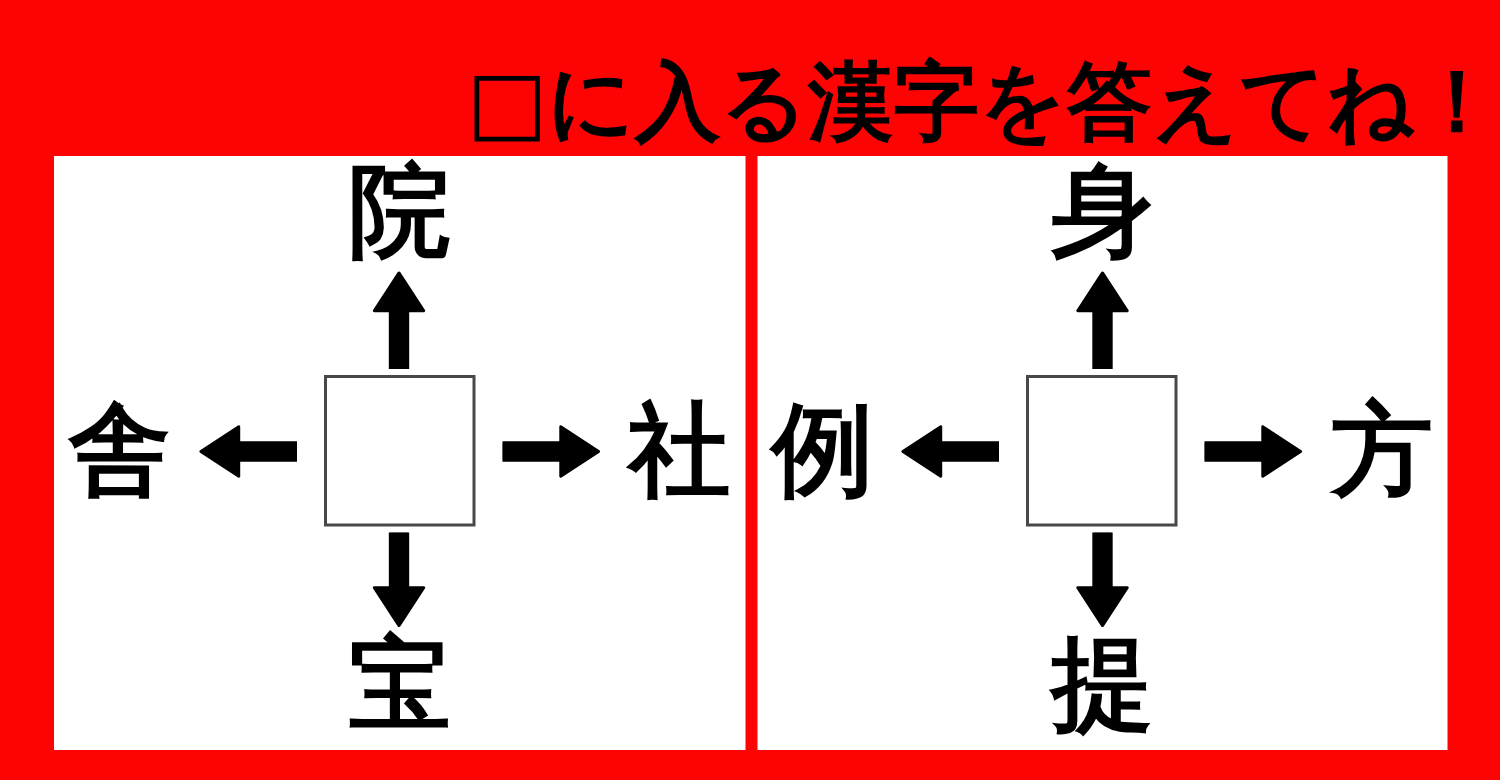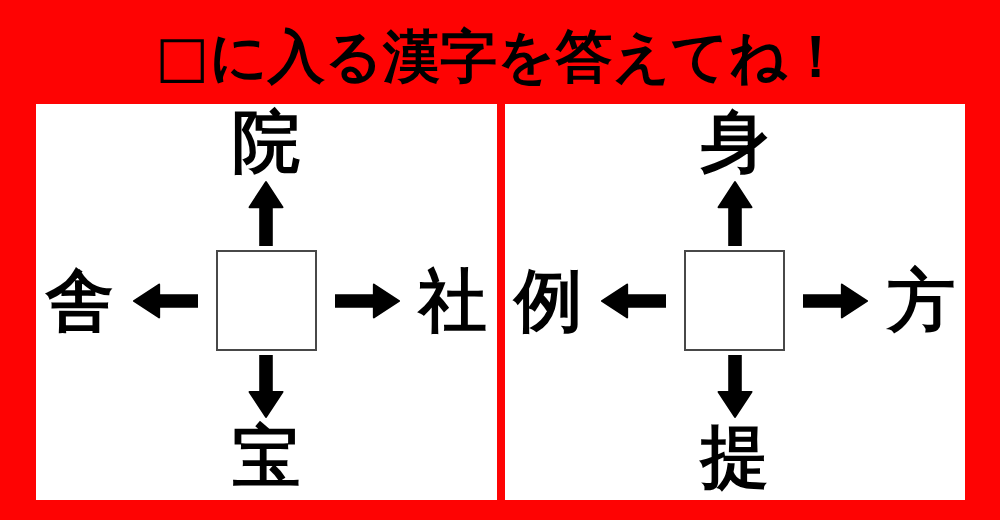--- a/index.html
+++ b/index.html
@@ -10,25 +10,25 @@
     overflow: hidden;
   }
   .stage {
     position: relative;
     width: 1000px;
     height: 520px;
     background: #fe0303;
   }
   .title-band {
     position: absolute;
-    left: 0; top: 4px;
+    left: 0; top: 16px;
     width: 1000px; height: 104px;
     display: flex;
     align-items: center;
-    justify-content: center;
+    justify-content: flex-end;
   }
   .title {
     color: #000;
     font-size: 57px;
     font-weight: 700;
     letter-spacing: 0px;
     white-space: nowrap;
     line-height: 1;
   }
   .panels {

